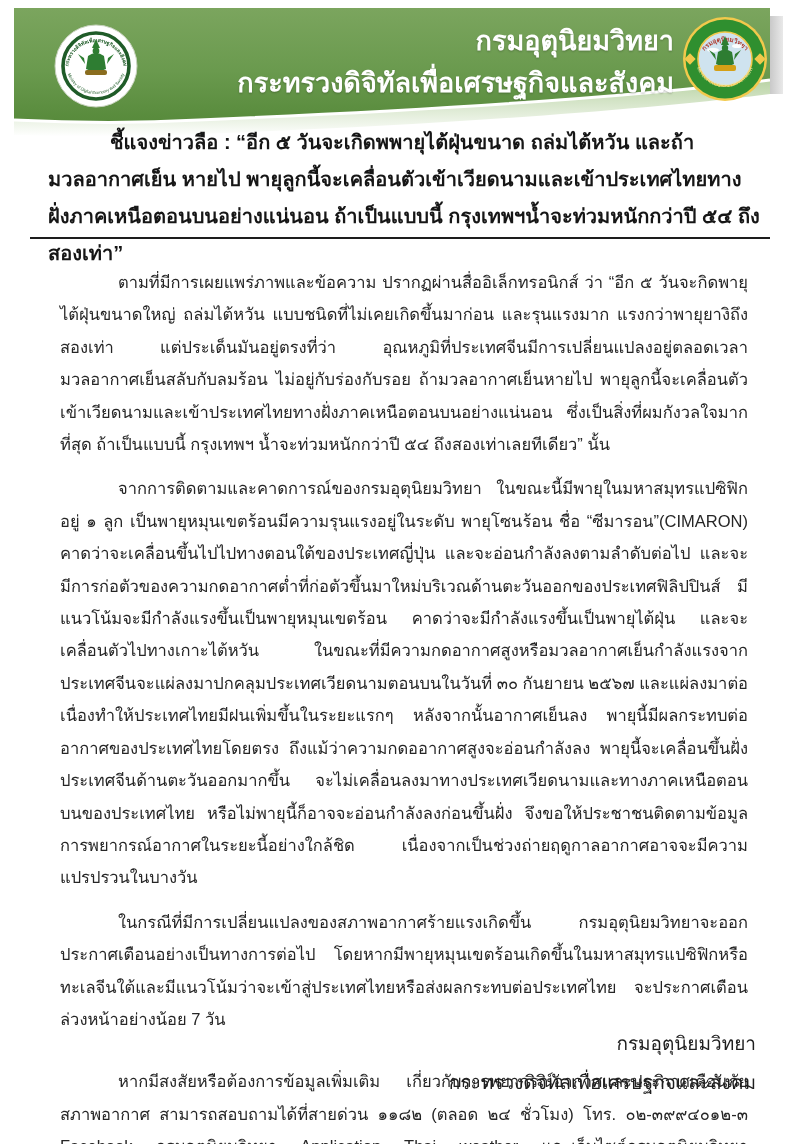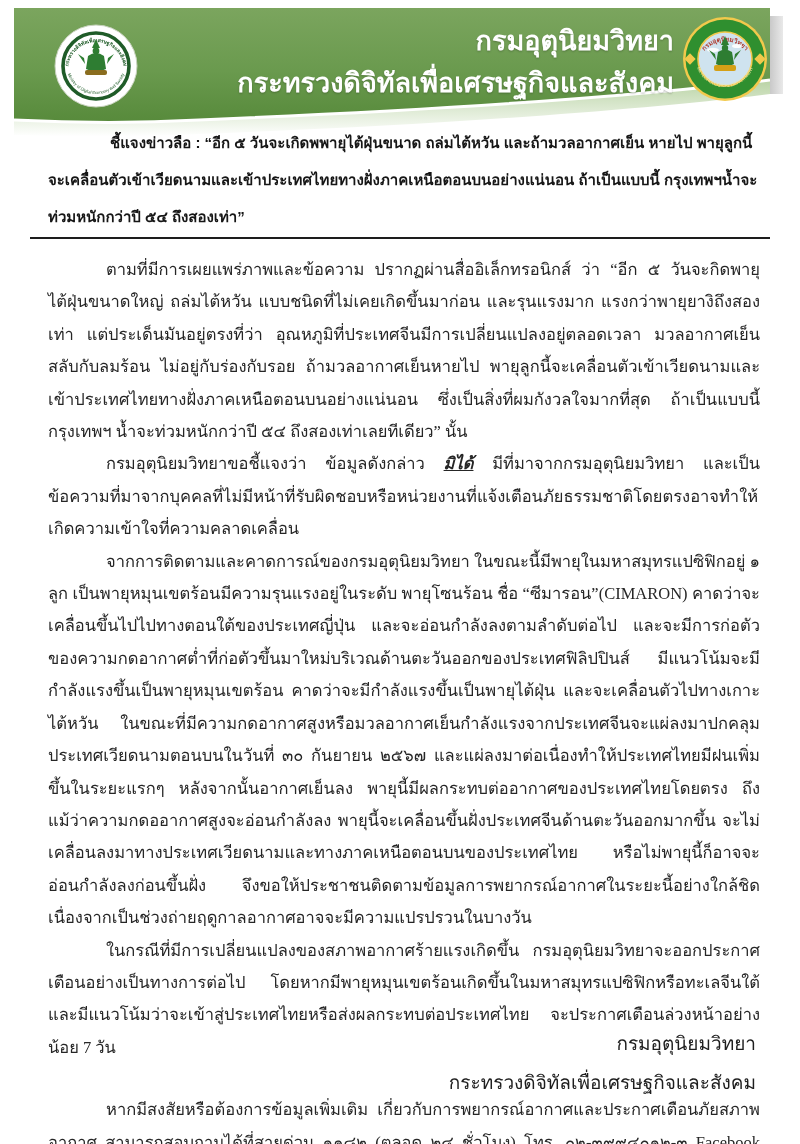--- a/index.html
+++ b/index.html
@@ -23,30 +23,30 @@
   }
   .banner-title-1{font-size:27px;}
   .banner-title-2{font-size:27px;}
   .seal{position:absolute;top:16px;}
   .seal-left{left:40px;width:84px;height:84px;}
   .seal-right{left:668px;top:8px;width:86px;height:86px;}
   .seal svg{display:block;width:100%;height:100%;}
   
   .doc-title{
     position:absolute;top:124px;left:48px;width:712px;
-    font-size:15px;font-weight:bold;line-height:37px;
+    font-size:20px;font-weight:bold;line-height:37px;
     text-indent:62px;color:#161616;text-align:left;
   }
   .divider{position:absolute;top:237px;left:30px;width:740px;height:0;
     border-top:2.6px solid #1d1d1d;}
   
   .content{position:absolute;top:254px;left:48px;width:712px;}
   .content p{
-    margin:0;font-size:16.5px;line-height:32.4px;color:#262626;
-    text-indent:58px;text-align:justify;font-family:Liberation Serif, serif;
+    margin:12px;font-size:16.5px;line-height:32.4px;color:#262626;
+    text-indent:58px;text-align:justify;
   }
   .content p.gap-before{margin-top:30px;}
   .emph{font-weight:bold;font-style:italic;text-decoration:underline;}
   
   .footer{
     position:absolute;top:1024px;right:44px;text-align:right;
     font-size:19px;line-height:39px;color:#1e1e1e;
   }
   .footer .sig-date{font-size:20px;font-weight:bold;letter-spacing:1px;}
 </style>
@@ -134,21 +134,20 @@
       <div class="banner-title-2">กระทรวงดิจิทัลเพื่อเศรษฐกิจและสังคม</div>
     </div>
   </div>
 
   <div class="doc-title">ชี้แจงข่าวลือ : “อีก ๕ วันจะเกิดพพายุไต้ฝุ่นขนาด ถล่มไต้หวัน และถ้ามวลอากาศเย็น หายไป พายุลูกนี้จะเคลื่อนตัวเข้าเวียดนามและเข้าประเทศไทยทางฝั่งภาคเหนือตอนบนอย่างแน่นอน ถ้าเป็นแบบนี้ กรุงเทพฯน้ำจะท่วมหนักกว่าปี ๕๔ ถึงสองเท่า”</div>
 
   <div class="divider"></div>
 
   <div class="content">
     <p>ตามที่มีการเผยแพร่ภาพและข้อความ ปรากฏผ่านสื่ออิเล็กทรอนิกส์ ว่า “อีก ๕ วันจะกิดพายุไต้ฝุ่นขนาดใหญ่ ถล่มไต้หวัน แบบชนิดที่ไม่เคยเกิดขึ้นมาก่อน และรุนแรงมาก แรงกว่าพายุยางิถึงสองเท่า แต่ประเด็นมันอยู่ตรงที่ว่า อุณหภูมิที่ประเทศจีนมีการเปลี่ยนแปลงอยู่ตลอดเวลา มวลอากาศเย็นสลับกับลมร้อน ไม่อยู่กับร่องกับรอย ถ้ามวลอากาศเย็นหายไป พายุลูกนี้จะเคลื่อนตัวเข้าเวียดนามและเข้าประเทศไทยทางฝั่งภาคเหนือตอนบนอย่างแน่นอน ซึ่งเป็นสิ่งที่ผมกังวลใจมากที่สุด ถ้าเป็นแบบนี้ กรุงเทพฯ น้ำจะท่วมหนักกว่าปี ๕๔ ถึงสองเท่าเลยทีเดียว” นั้น</p>
-    <p><span>กรมอุตุนิยมวิทยาขอชี้แจงว่า ข้อมูลดังกล่าว </span><span class="emph">มิได้</span><span> มีที่มาจากกรมอุตุนิยมวิทยา และเป็นข้อความที่มาจากบุคคลที่ไม่มีหน้าที่รับผิดชอบหรือหน่วยงานที่แจ้งเตือนภัยธรรมชาติโดยตรงอาจทำให้เกิดความเข้าใจที่ความคลาดเคลื่อน</span></p>
     <p>จากการติดตามและคาดการณ์ของกรมอุตุนิยมวิทยา ในขณะนี้มีพายุในมหาสมุทรแปซิฟิกอยู่ ๑ ลูก เป็นพายุหมุนเขตร้อนมีความรุนแรงอยู่ในระดับ พายุโซนร้อน ชื่อ “ซีมารอน”(CIMARON) คาดว่าจะเคลื่อนขึ้นไปไปทางตอนใต้ของประเทศญี่ปุ่น และจะอ่อนกำลังลงตามลำดับต่อไป และจะมีการก่อตัวของความกดอากาศต่ำที่ก่อตัวขึ้นมาใหม่บริเวณด้านตะวันออกของประเทศฟิลิปปินส์ มีแนวโน้มจะมีกำลังแรงขึ้นเป็นพายุหมุนเขตร้อน คาดว่าจะมีกำลังแรงขึ้นเป็นพายุไต้ฝุ่น และจะเคลื่อนตัวไปทางเกาะไต้หวัน ในขณะที่มีความกดอากาศสูงหรือมวลอากาศเย็นกำลังแรงจากประเทศจีนจะแผ่ลงมาปกคลุมประเทศเวียดนามตอนบนในวันที่ ๓๐ กันยายน ๒๕๖๗ และแผ่ลงมาต่อเนื่องทำให้ประเทศไทยมีฝนเพิ่มขึ้นในระยะแรกๆ หลังจากนั้นอากาศเย็นลง พายุนี้มีผลกระทบต่ออากาศของประเทศไทยโดยตรง ถึงแม้ว่าความกดออากาศสูงจะอ่อนกำลังลง พายุนี้จะเคลื่อนขึ้นฝั่งประเทศจีนด้านตะวันออกมากขึ้น จะไม่เคลื่อนลงมาทางประเทศเวียดนามและทางภาคเหนือตอนบนของประเทศไทย หรือไม่พายุนี้ก็อาจจะอ่อนกำลังลงก่อนขึ้นฝั่ง  จึงขอให้ประชาชนติดตามข้อมูลการพยากรณ์อากาศในระยะนี้อย่างใกล้ชิด เนื่องจากเป็นช่วงถ่ายฤดูกาลอากาศอาจจะมีความแปรปรวนในบางวัน</p>
     <p>ในกรณีที่มีการเปลี่ยนแปลงของสภาพอากาศร้ายแรงเกิดขึ้น กรมอุตุนิยมวิทยาจะออกประกาศเตือนอย่างเป็นทางการต่อไป โดยหากมีพายุหมุนเขตร้อนเกิดขึ้นในมหาสมุทรแปซิฟิกหรือทะเลจีนใต้และมีแนวโน้มว่าจะเข้าสู่ประเทศไทยหรือส่งผลกระทบต่อประเทศไทย จะประกาศเตือนล่วงหน้าอย่างน้อย 7 วัน</p>
     <p class="gap-before">หากมีสงสัยหรือต้องการข้อมูลเพิ่มเติม เกี่ยวกับการพยากรณ์อากาศและประกาศเตือนภัยสภาพอากาศ สามารถสอบถามได้ที่สายด่วน ๑๑๘๒ (ตลอด ๒๔ ชั่วโมง)  โทร. ๐๒-๓๙๙๔๐๑๒-๓ Facebook กรมอุตุนิยมวิทยา Application Thai weather และเว็บไซต์กรมอุตุนิยมวิทยา https://www.tmd.go.th</p>
   </div>
 
   <div class="footer">
     <div>กรมอุตุนิยมวิทยา</div>
     <div>กระทรวงดิจิทัลเพื่อเศรษฐกิจและสังคม</div>
   </div>
 

